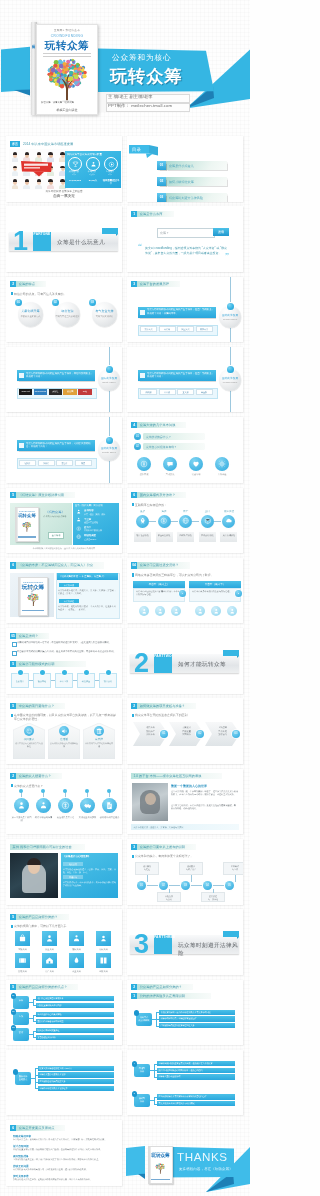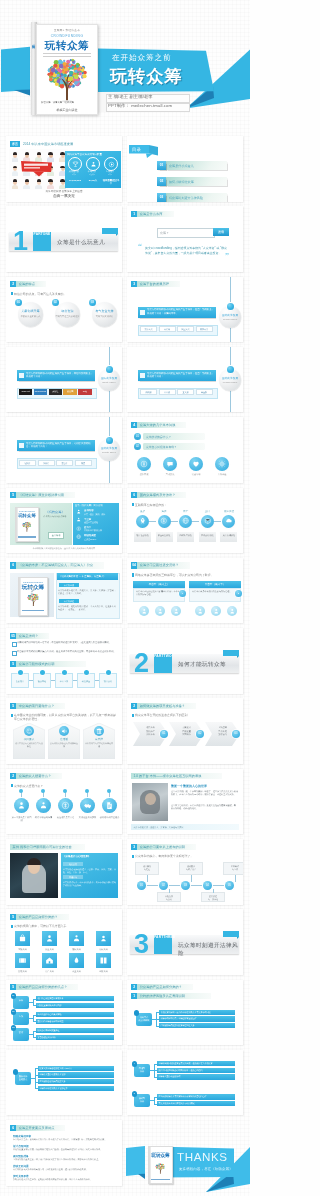--- a/index.html
+++ b/index.html
@@ -342,21 +342,21 @@
             </g>
           <path d="M54 86 L54 62 Q53 52 47 45 L44 41 L48 43 Q53 47 55 54 L55 45 Q55 38 59 33 L61 31 L60 35 Q57 41 57 48 L57 60 Q58 52 64 47 L68 44 L65 49 Q58 56 58 66 L58 86 Z" fill="#6b4226"></path>
           <ellipse cx="56" cy="88" rx="11" ry="2" fill="#cfcfcf" opacity=".5"></ellipse>
         </svg>
         <div class="bk-band">
           <span class="bk-band-t">解密众筹 · 读懂众筹 · 玩转众筹</span>
         </div>
         <div class="bk-pub">机械工业出版社</div>
       </div>
     </div>
-    <div class="hero-text" id="hero-sub">在开始众筹之前</div>
+    <div class="hero-text" id="hero-sub">公众筹和为核心</div>
     <div class="hero-text" id="hero-title">玩转众筹</div>
     <div class="hero-meta" id="hero-meta1">主 编/老王        副主编/老李</div>
     <div class="hero-meta" id="hero-meta2">PPT制作： meilechen.tmall.com</div>
   </div>
 
   <div id="grid">
       <div class="slide" style="left:6px;top:136.0px">
         <div class="s-hdr">
           <div class="s-num" style="width:10px;font-size:3px">序言</div>
           <div class="s-htxt" style="margin-left:3px;align-self:center">2014 年以来中国众筹市场迅速发展</div>

